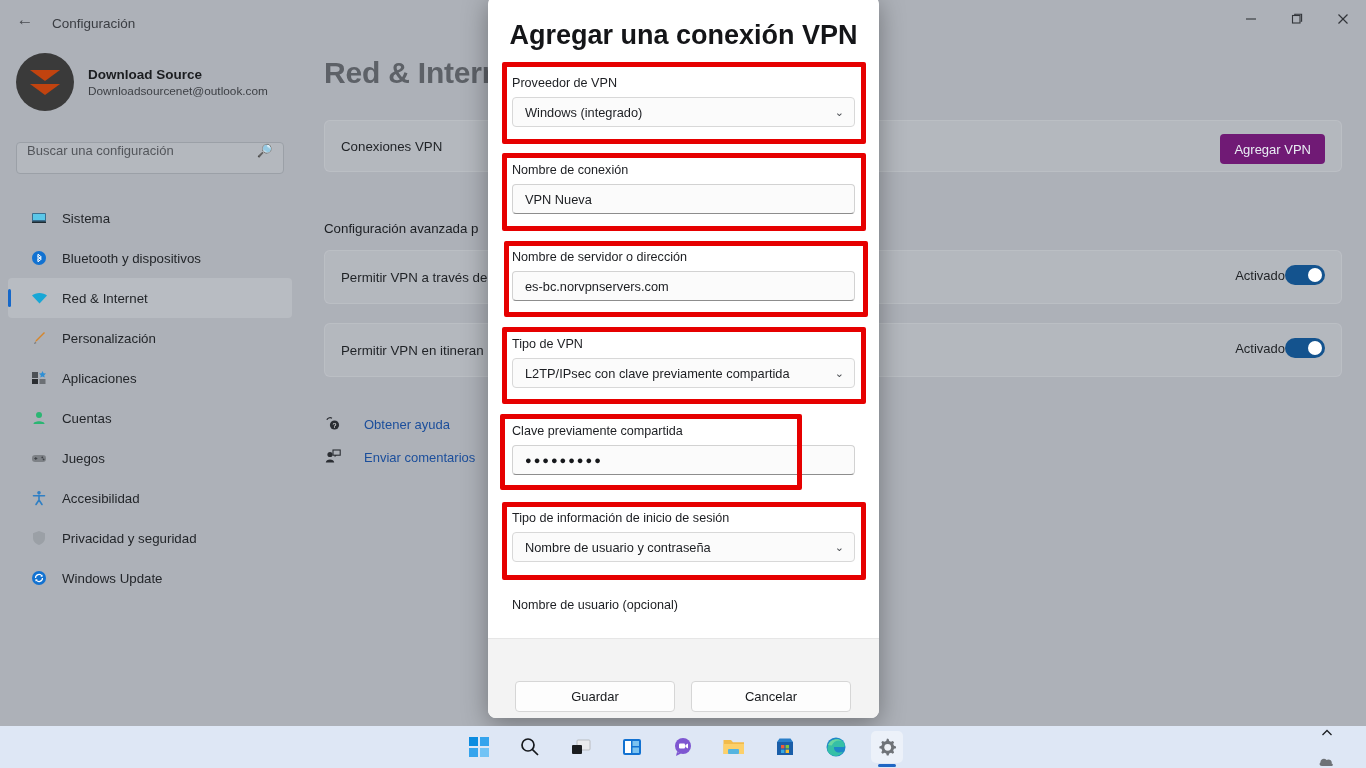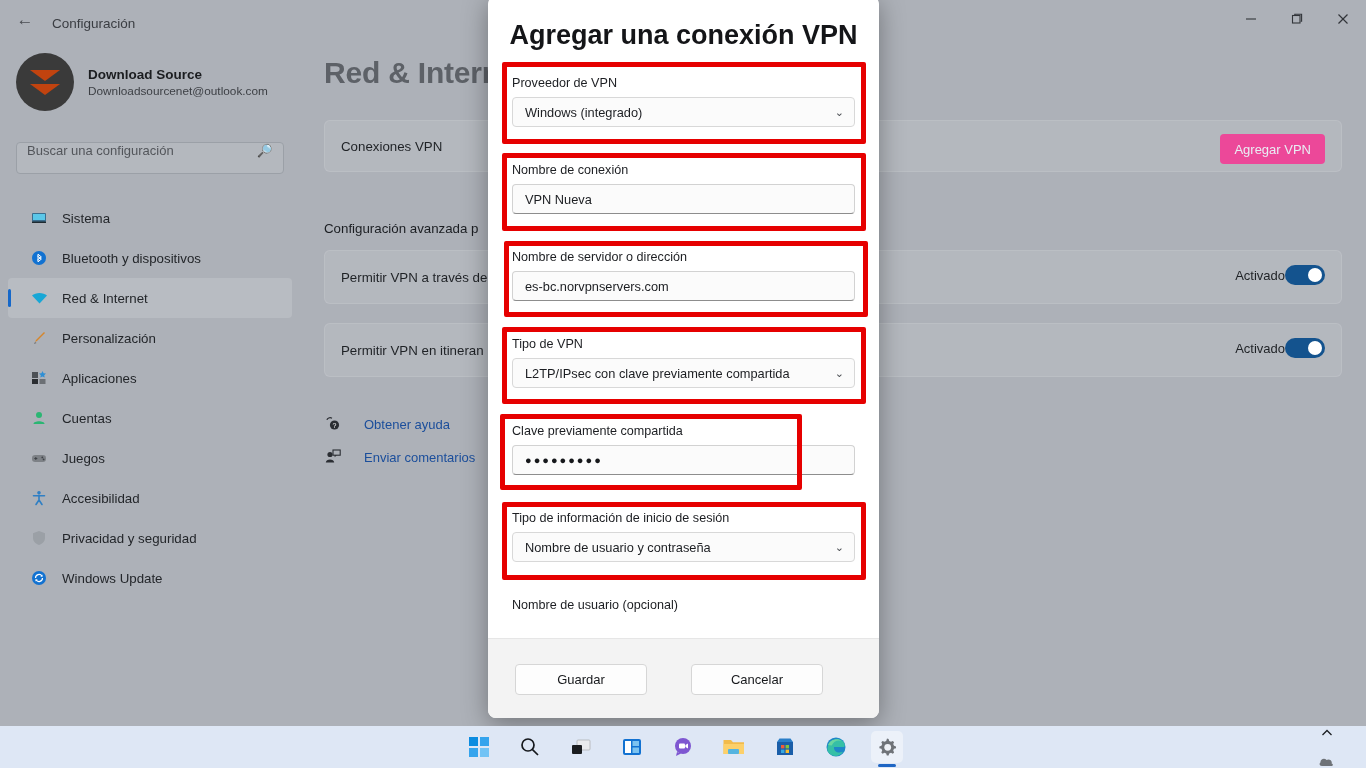--- a/index.html
+++ b/index.html
@@ -87,21 +87,21 @@
   .card-row2 { left: 24px; top: 285px; width: 1018px; height: 54px; }
   .card-label {
     position: absolute; font-size: 13.3px; color: #1f2226;
   }
   .section-head {
     position: absolute; left: 24px; top: 183px;
     font-size: 13.3px; font-weight: normal; color: #1b1e22;
   }
   .btn-primary {
     position: absolute; right: 16px; top: 13px; height: 30px;
-    background: #ec4899; color: #e9eef4; border: none; border-radius: 4px;
+    background: #701a75; color: #e9eef4; border: none; border-radius: 4px;
     font-size: 13px; padding: 0 14px; font-family: "Liberation Sans", sans-serif;
   }
   .toggle-wrap { position: absolute; right: 16px; top: 14px; display: flex; align-items: center; }
   .toggle-label { font-size: 13px; color: #1f2226; }
   .toggle {
     width: 40px; height: 20px; border-radius: 10px; background: #14538e; position: relative;
   }
   .toggle .knob {
     position: absolute; right: 3px; top: 3px; width: 14px; height: 14px;
     border-radius: 50%; background: #ffffff;
@@ -150,21 +150,21 @@
   .scroll-track {
     position: absolute; right: 7px; top: 28px; width: 2px; height: 445px;
     background: #8b8b8b; border-radius: 1px;
   }
 
   .dlg-footer {
     position: absolute; left: 0; bottom: 0; width: 391px; height: 80px;
     background: #f3f3f3; border-top: 1px solid #e6e6e6;
   }
   .dlg-btn {
-    position: absolute; top: 25px; height: 31px; width: 132px;
+    position: absolute; top: 42px; height: 31px; width: 160px;
     background: #fdfdfd; border: 1px solid #d6d6d6; border-radius: 4px;
     font-size: 13px; color: #17191c;
     display: flex; align-items: center; justify-content: center;
     font-family: "Liberation Sans", sans-serif;
   }
   .btn-save { left: 27px; }
   .btn-cancel { left: 203px; }
 
   
   .taskbar {

